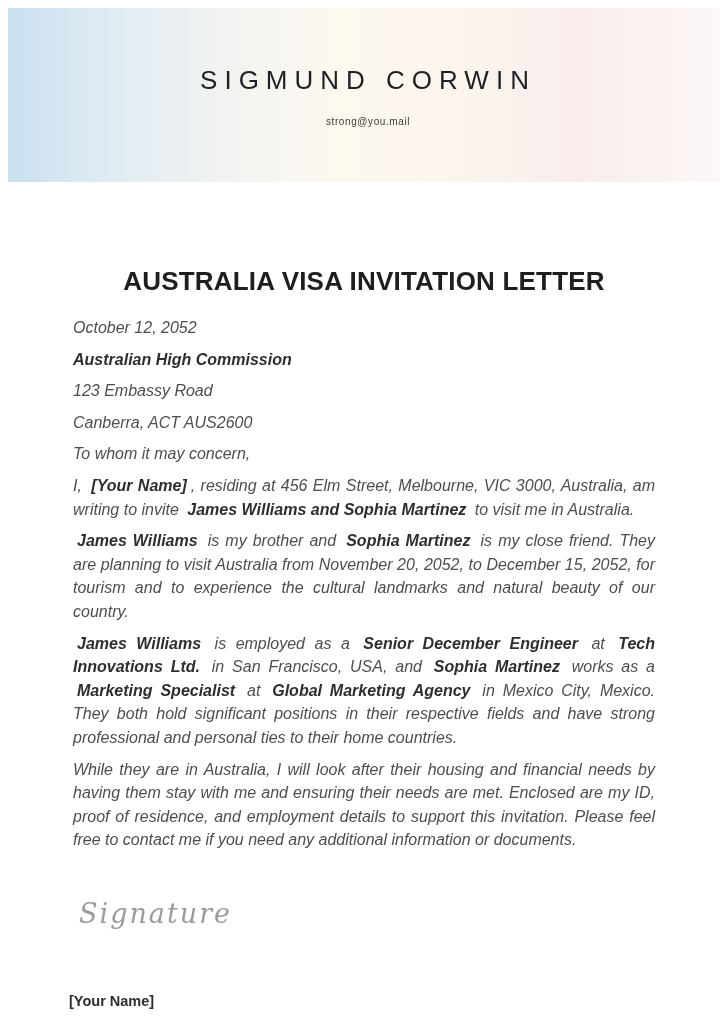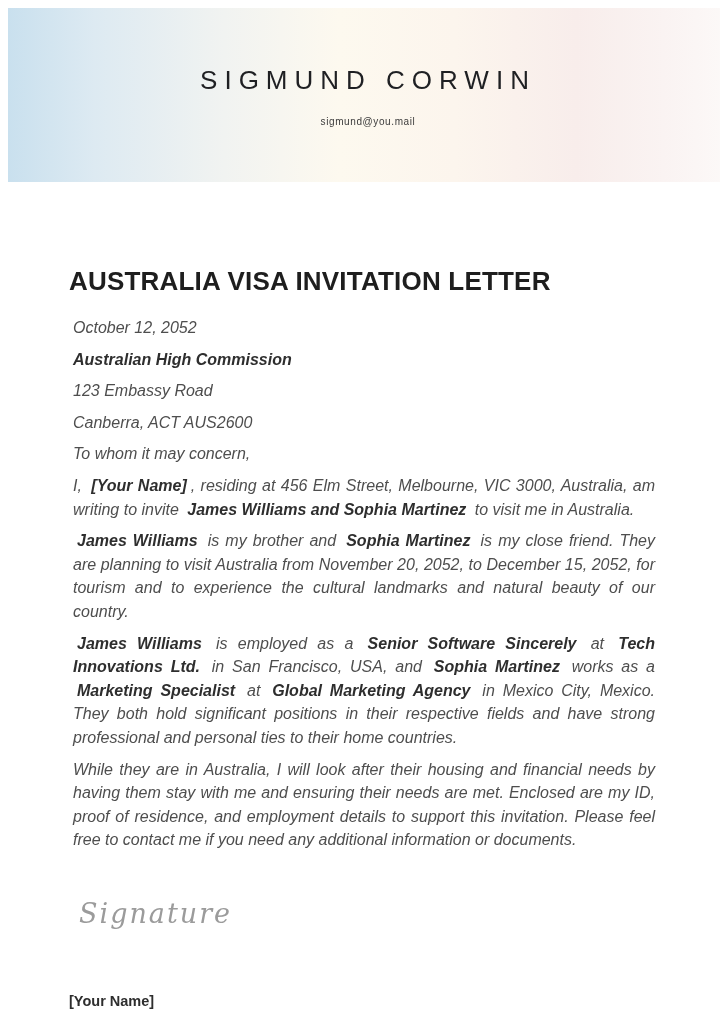--- a/index.html
+++ b/index.html
@@ -39,21 +39,21 @@
     letter-spacing: 0.6px;
     color: #3c3c3c;
   }
   
   .page-body { padding: 0 57px; }
   .doc-title {
     margin-top: 80px;
     font-size: 26px;
     line-height: 30px;
     font-weight: 700;
-    text-align: left;
+    text-align: center;
     color: #1e1e1e;
     letter-spacing: 0.2px;
   }
   .letter {
     margin-top: 8px;
     font-size: 16px;
     line-height: 23.6px;
     color: #4e4e4e;
     font-style: italic;
   }
@@ -98,36 +98,36 @@
     text-decoration: underline;
     cursor: pointer;
   }
   .footer .sep { color: #8a8a8a; text-decoration: none; }
 </style>
 </head>
 <body>
 
 <div class="letterhead">
   <div class="lh-name">SIGMUND CORWIN</div>
-  <div class="lh-email">sigmund@you.mail</div>
+  <div class="lh-email">strong@you.mail</div>
 </div>
 
 <div class="page-body">
   <div class="doc-title">AUSTRALIA VISA INVITATION LETTER</div>
 
   <div class="letter">
     <div class="line">October 12, 2052</div>
     <div class="line bold">Australian High Commission</div>
     <div class="line">123 Embassy Road</div>
     <div class="line">Canberra, ACT AUS2600</div>
     <div class="line">To whom it may concern,</div>
 
     <p>I, <b>[Your Name]</b>, residing at 456 Elm Street, Melbourne, VIC 3000, Australia, am writing to invite <b>James Williams and Sophia Martinez</b> to visit me in Australia.</p>
     <p><b>James Williams</b> is my brother and <b>Sophia Martinez</b> is my close friend. They are planning to visit Australia from November 20, 2052, to December 15, 2052, for tourism and to experience the cultural landmarks and natural beauty of our country.</p>
-    <p><b>James Williams</b> is employed as a <b>Senior Software Sincerely</b> at <b>Tech Innovations Ltd.</b> in San Francisco, USA, and <b>Sophia Martinez</b> works as a <b>Marketing Specialist</b> at <b>Global Marketing Agency</b> in Mexico City, Mexico. They both hold significant positions in their respective fields and have strong professional and personal ties to their home countries.</p>
+    <p><b>James Williams</b> is employed as a <b>Senior December Engineer</b> at <b>Tech Innovations Ltd.</b> in San Francisco, USA, and <b>Sophia Martinez</b> works as a <b>Marketing Specialist</b> at <b>Global Marketing Agency</b> in Mexico City, Mexico. They both hold significant positions in their respective fields and have strong professional and personal ties to their home countries.</p>
     <p>While they are in Australia, I will look after their housing and financial needs by having them stay with me and ensuring their needs are met. Enclosed are my ID, proof of residence, and employment details to support this invitation. Please feel free to contact me if you need any additional information or documents.</p>
 
   </div>
 
   <div class="signature-script">Signature</div>
 
   <div class="sender-name">[Your Name]</div>
   <div class="sender-email">[Your Email]</div>
 
   <div class="footer">

